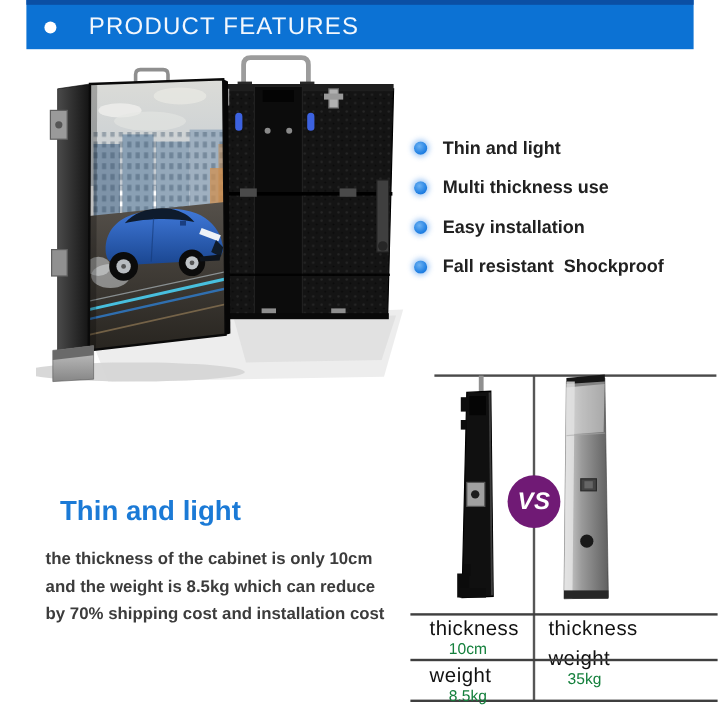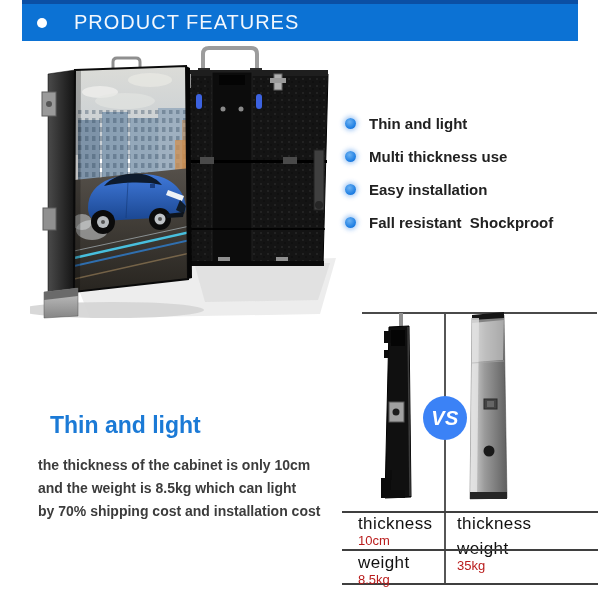--- a/index.html
+++ b/index.html
@@ -27,35 +27,35 @@
   .highlight-title{position:absolute;left:50px;top:412px;margin:0;
     font-size:23px;font-weight:700;color:#1b7ad6;}
   .highlight-text{position:absolute;left:38px;top:454px;margin:0;
     font-size:14px;line-height:23px;color:#3c3c3c;font-weight:bold;}
 
   
   .vs-svg{position:absolute;left:340px;top:295px;z-index:2;}
   .vline{position:absolute;left:444px;top:313px;width:2px;height:272px;
     background:#565656;z-index:1;}
   .vs-badge{position:absolute;left:423px;top:396px;width:44px;height:44px;
-    border-radius:50%;background:#3b82f6;z-index:3;
+    border-radius:50%;background:#701a75;z-index:3;
     display:flex;align-items:center;justify-content:center;}
   .vs-badge span{color:#ffffff;font-size:20px;font-weight:700;font-style:italic;
     letter-spacing:.5px;}
 
   
   .spec-table{position:absolute;left:342px;top:511px;width:256px;height:74px;
     border-top:2px solid #3f3f3f;border-bottom:2px solid #3f3f3f;box-sizing:border-box;
     display:flex;z-index:2;}
   .spec-col{display:flex;flex-direction:column;box-sizing:border-box;}
   .spec-col.left{width:103px;padding-left:16px;}
   .spec-col.right{flex:1;padding-left:12px;}
   .spec-label{height:21px;line-height:22px;font-size:17px;font-weight:400;
     letter-spacing:.4px;color:#111;}
-  .spec-value{height:15px;line-height:14px;font-size:13px;color:#b91c1c;}
+  .spec-value{height:15px;line-height:14px;font-size:13px;color:#15803d;margin-left:16px;}
   .spec-midline{position:absolute;left:0;right:0;top:36px;height:2px;background:#3f3f3f;}
 
   .photo-svg{position:absolute;left:30px;top:42px;}
 </style>
 </head>
 <body>
 
 <div class="page">
 
   <header class="header-bar">
@@ -197,21 +197,21 @@
     </li>
     <li class="feature-item">
       <span class="feature-bullet"></span>
       <span class="feature-label">Fall resistant  Shockproof</span>
     </li>
   </ul>
 
   <h2 class="highlight-title">Thin and light</h2>
   <p class="highlight-text">
     <span>the thickness of the cabinet is only 10cm</span><br>
-    <span>and the weight is 8.5kg which can light</span><br>
+    <span>and the weight is 8.5kg which can reduce</span><br>
     <span>by 70% shipping cost and installation cost</span>
   </p>
 
   <div class="vline"></div>
   <svg class="vs-svg" viewBox="340 295 260 218" width="260" height="218" xmlns="http://www.w3.org/2000/svg">
     <defs>
       <linearGradient id="grayPanel" x1="0" y1="0" x2="1" y2="0">
         <stop offset="0" stop-color="#d8d8d8"></stop>
         <stop offset="0.4" stop-color="#9a9a9a"></stop>
         <stop offset="1" stop-color="#606060"></stop>

